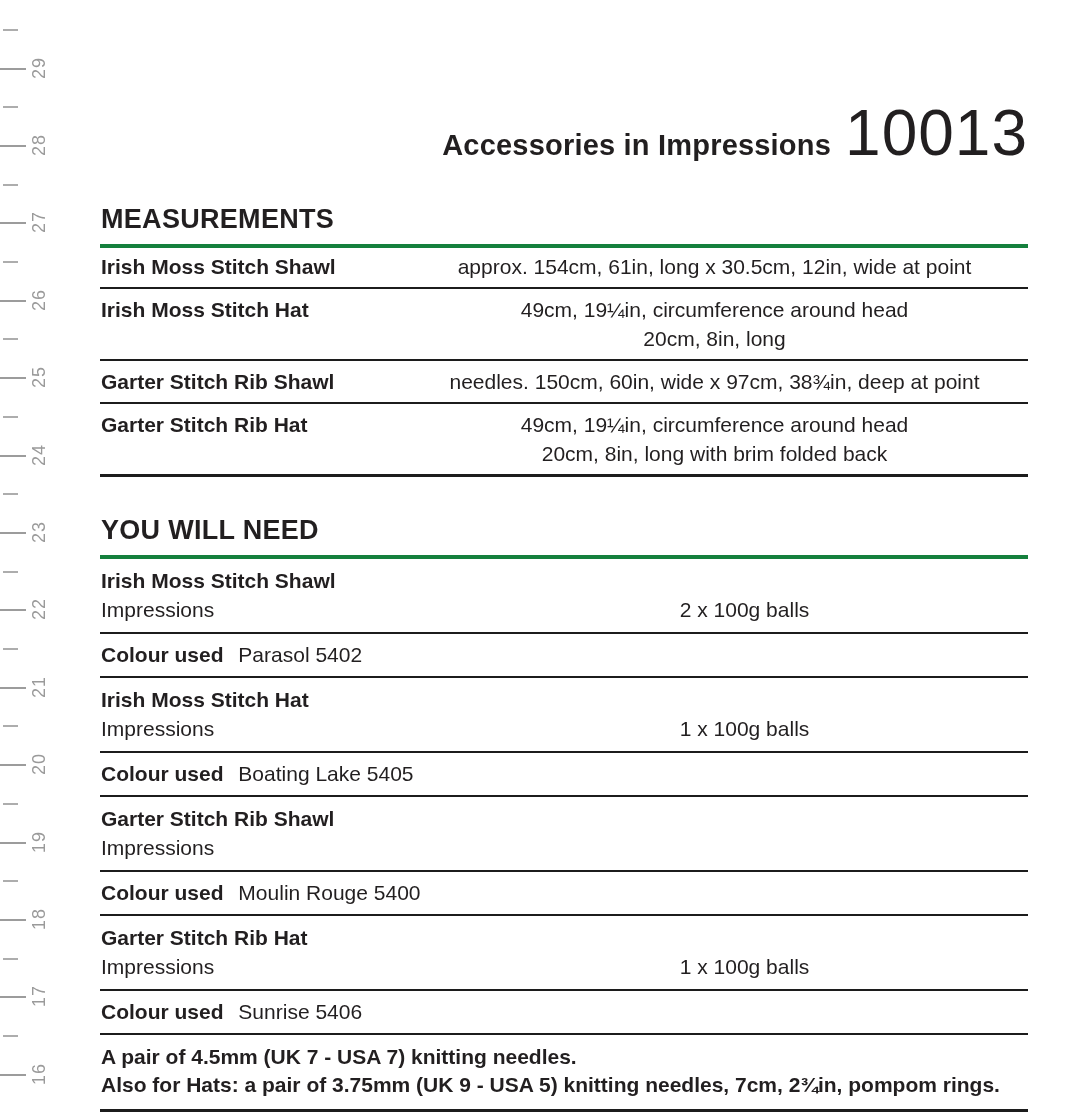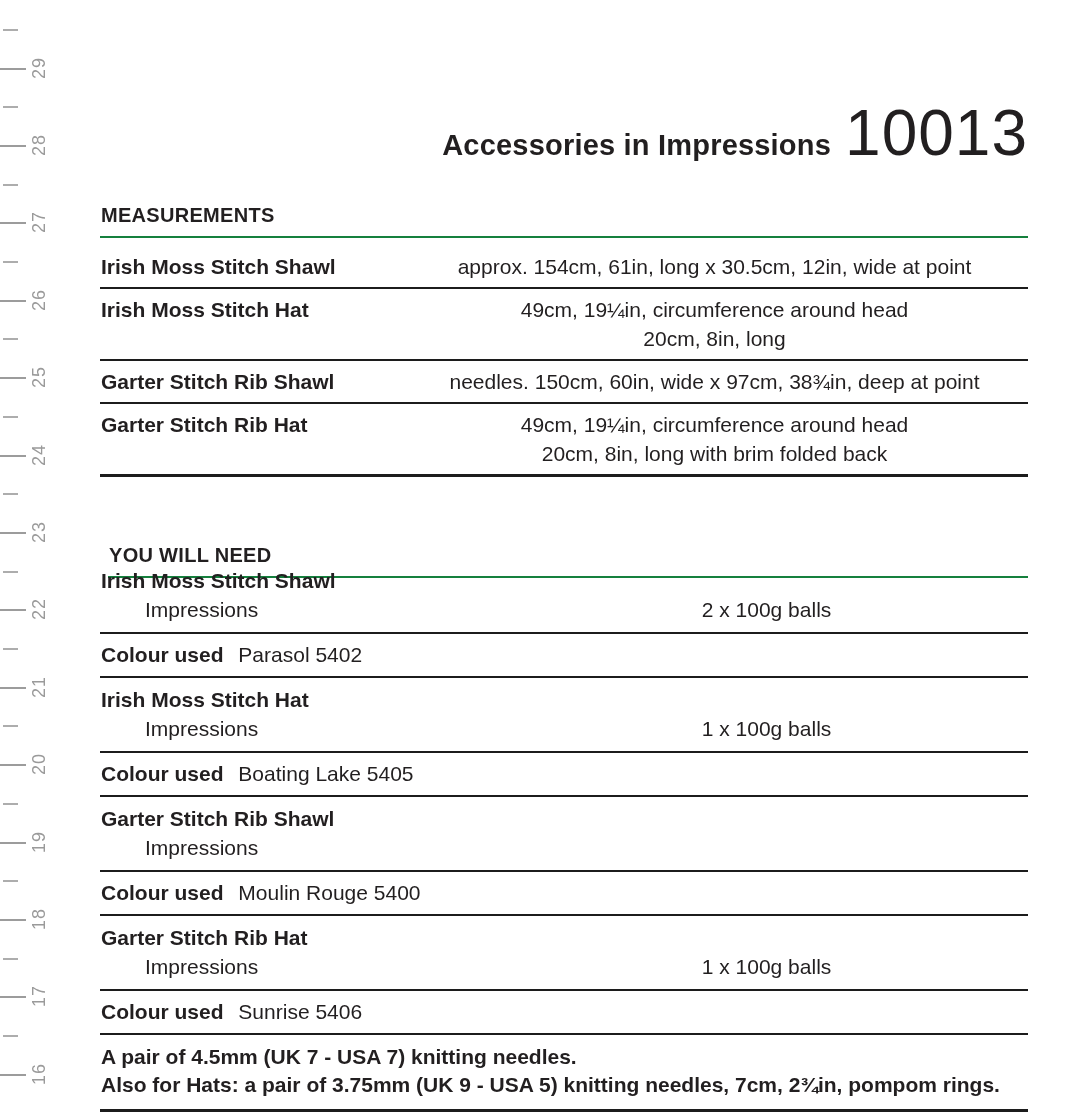--- a/index.html
+++ b/index.html
@@ -27,48 +27,48 @@
 
   .title-row{
     position:absolute;top:96px;right:0;left:0;
     display:flex;align-items:baseline;justify-content:flex-end;gap:14px;
     white-space:nowrap;
   }
   .title-text{font-size:29px;font-weight:bold;letter-spacing:0.2px;}
   .title-number{font-size:64px;font-weight:400;letter-spacing:1px;}
 
   .section-heading{
-    font-size:20px;font-weight:bold;letter-spacing:0.3px;
+    font-size:27px;font-weight:bold;letter-spacing:0.3px;
     margin:0;padding:0 0 9px 1px;
-    border-bottom:2px solid #15803d;
+    border-bottom:4px solid #15803d;
   }
   #measurements-heading{position:absolute;top:204px;left:0;right:0;}
 
   
   #measurements-rows{position:absolute;top:246px;left:0;right:0;}
   .m-row{
     display:flex;align-items:flex-start;
     padding:6px 0 6px 1px;
     border-bottom:2px solid #1c1c1c;
     font-size:21px;line-height:29px;
   }
   .m-row:last-child{border-bottom-width:3px;}
   .m-item{width:300px;font-weight:bold;flex:none;}
   .m-details{flex:1;text-align:center;}
 
   
-  #ywn-heading{position:absolute;top:515px;left:8px;right:0;margin-top:29px;}
+  #ywn-heading{position:absolute;top:515px;left:0;right:0;}
   #ywn-rows{position:absolute;top:559px;left:0;right:0;}
   .y-block{
     padding:7px 0 8px 1px;border-bottom:2px solid #1c1c1c;
     font-size:21px;line-height:29px;
   }
   .y-head{font-weight:bold;}
   .y-yarnrow{display:flex;align-items:baseline;}
-  .y-yarn{width:300px;flex:none;margin-left:44px;}
+  .y-yarn{width:300px;flex:none;}
   .y-qty{flex:1;text-align:center;padding-left:60px;}
   .y-colour{
     padding:7px 0 8px 1px;border-bottom:2px solid #1c1c1c;
     font-size:21px;line-height:27px;
   }
   .y-colour:last-of-type{border-bottom-width:3px;}
   .y-clabel{font-weight:bold;}
   .y-cvalue{margin-left:9px;}
 
   .needles{

